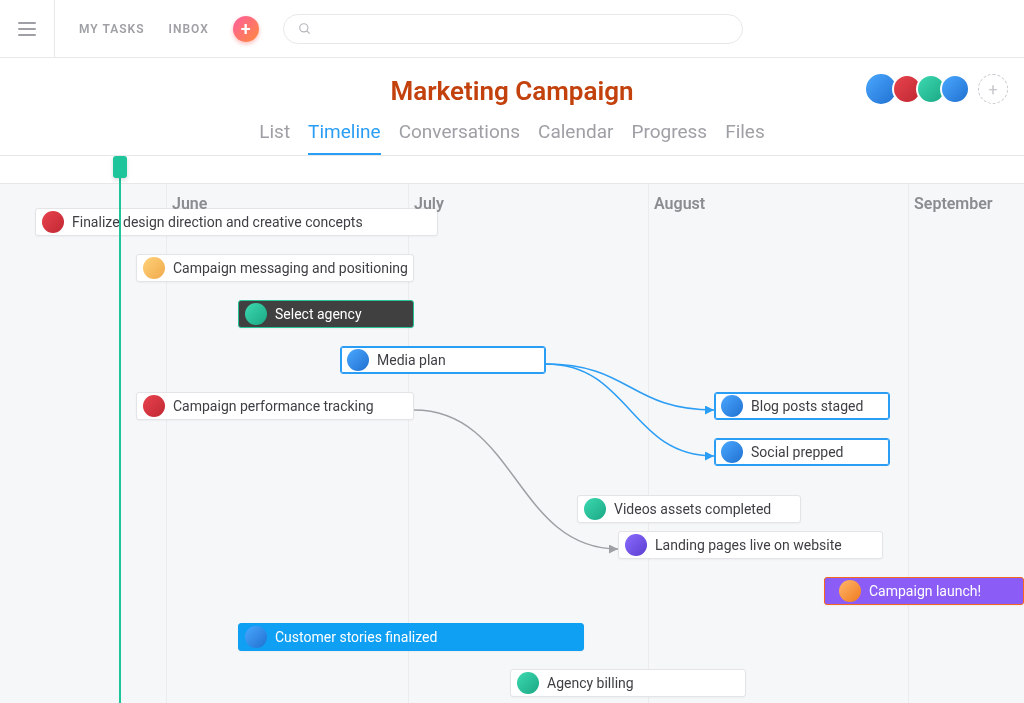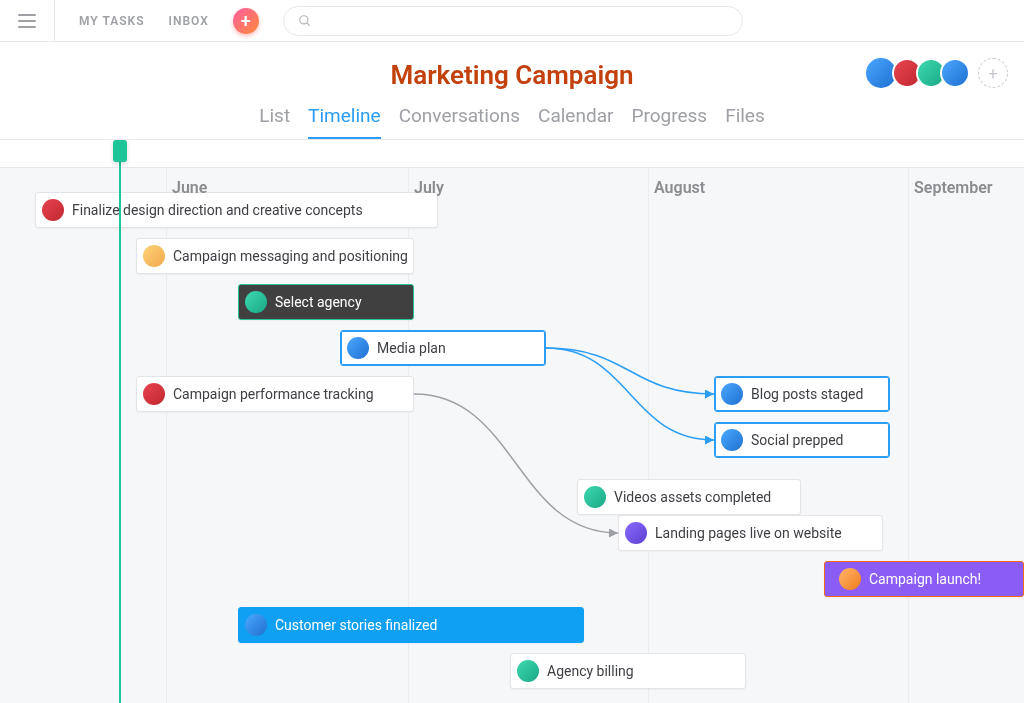--- a/index.html
+++ b/index.html
@@ -7,21 +7,21 @@
     font-family: -apple-system, BlinkMacSystemFont, "Segoe UI", Roboto, Helvetica, Arial, sans-serif;
     background: #fff;
     width: 1024px;
     height: 703px;
     overflow: hidden;
     color: #2b2d31;
   }
 
   
   .topbar {
-    height: 42px;
+    height: 58px;
     border-bottom: 1px solid #e8e8e8;
     display: flex;
     align-items: center;
     padding: 0 16px;
     gap: 24px;
   }
   .hamburger { display: flex; flex-direction: column; gap: 4px; cursor: pointer; padding-right:12px; border-right:1px solid #e8e8e8; height:100%; justify-content:center; padding-left:2px;padding-right:18px;}
   .hamburger span { width: 18px; height: 2px; background: #9ea0a5; border-radius:1px;}
   .nav-link {
     font-size: 12px;
@@ -123,21 +123,21 @@
     border-radius:3px 3px 3px 3px;
     z-index:5;
     transform:translateX(-50%);
     box-shadow:0 2px 4px rgba(0,0,0,.15);
   }
   .today-line{
     position:absolute;top:0;bottom:0;width:2px;background:#1fc59a;z-index:4;transform:translateX(-50%);
   }
   .task{
     position:absolute;
-    height:36px;
+    height:28px;
     display:flex;
     align-items:center;
     background:#fff;
     border:1px solid #e3e4e8;
     border-radius:3px;
     padding:0 12px 0 6px;
     gap:8px;
     font-size:14px;
     color:#3d3f44;
     box-shadow:0 1px 2px rgba(0,0,0,.04);

